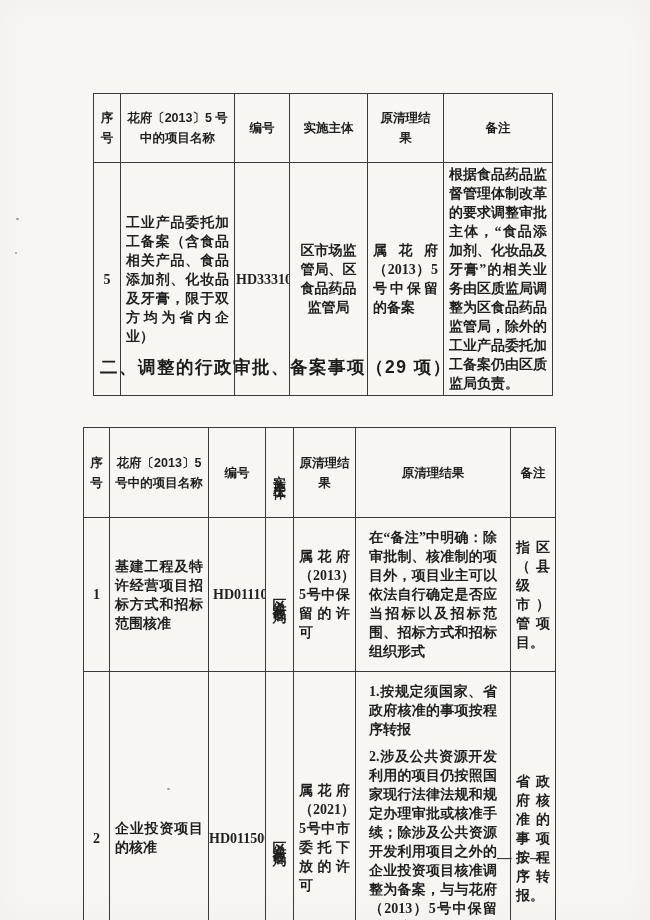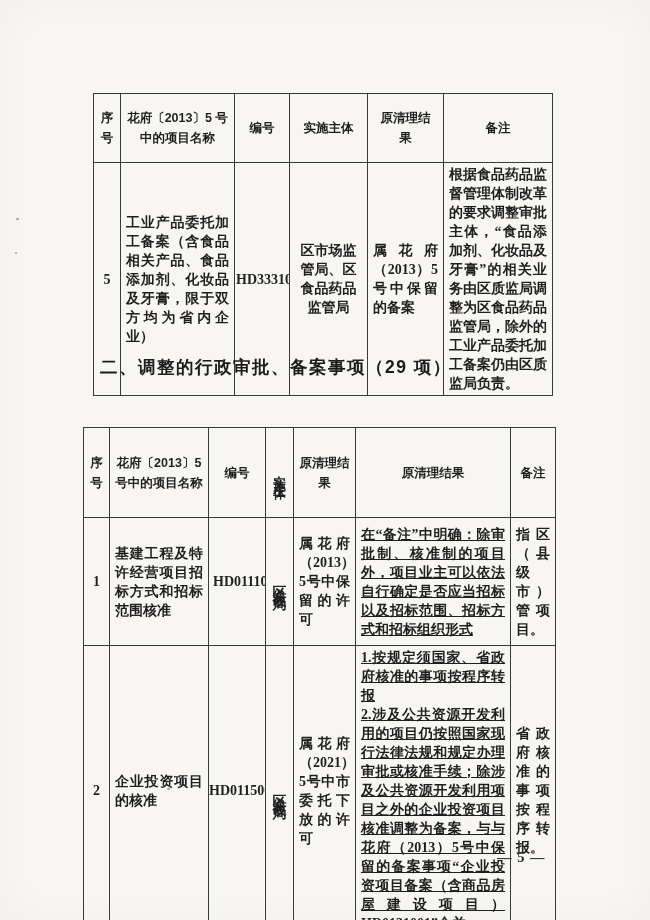--- a/index.html
+++ b/index.html
@@ -64,21 +64,21 @@
     white-space:nowrap;
   }
   .page-number{
     position:absolute;
     font-size:14.5px;
     font-weight:600;
     letter-spacing:1px;
     color:#2a2a2a;
     white-space:nowrap;
   }
-  .adj-line{margin:0;text-decoration:underline;}
+  .adj-line{margin:8px;}
   .speck{position:absolute;background:#9a9a96;border-radius:50%;}
   #t1{left:93px;top:93px;width:459px;}
   #t2{left:83px;top:427px;width:472px;}
 </style>
 </head>
 <body>
 
 <div class="page">
 
   <table id="t1">

